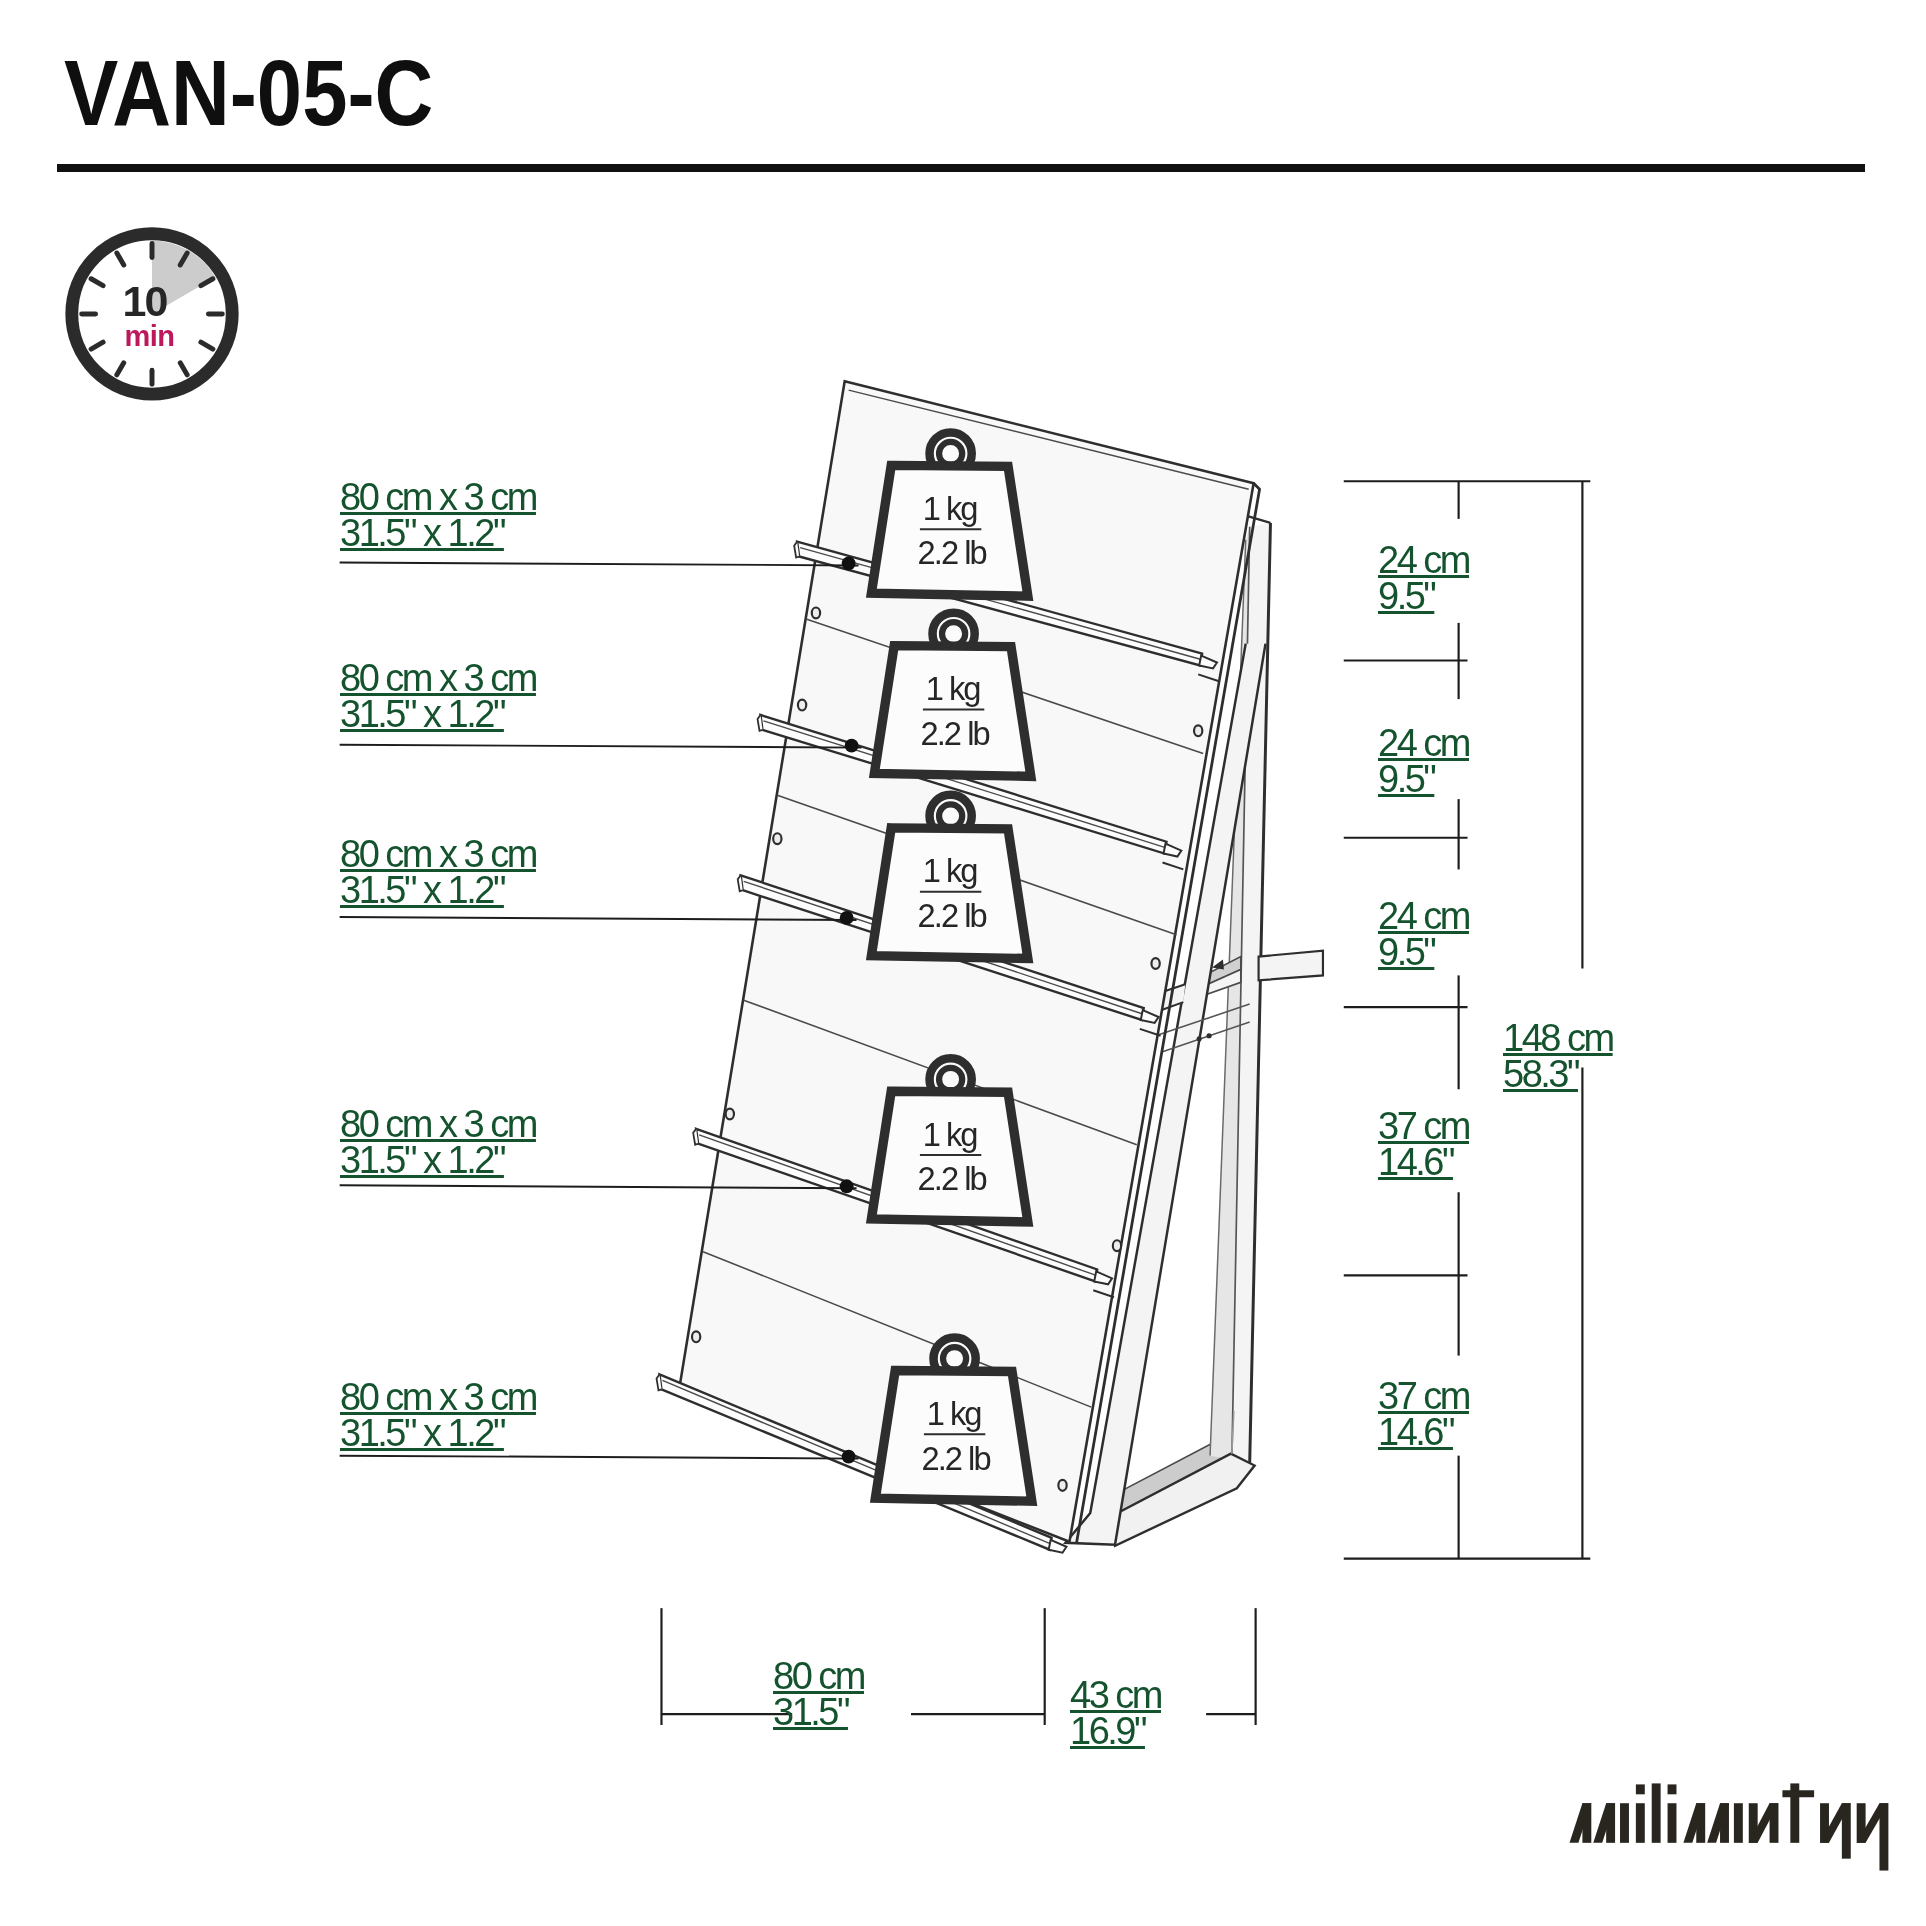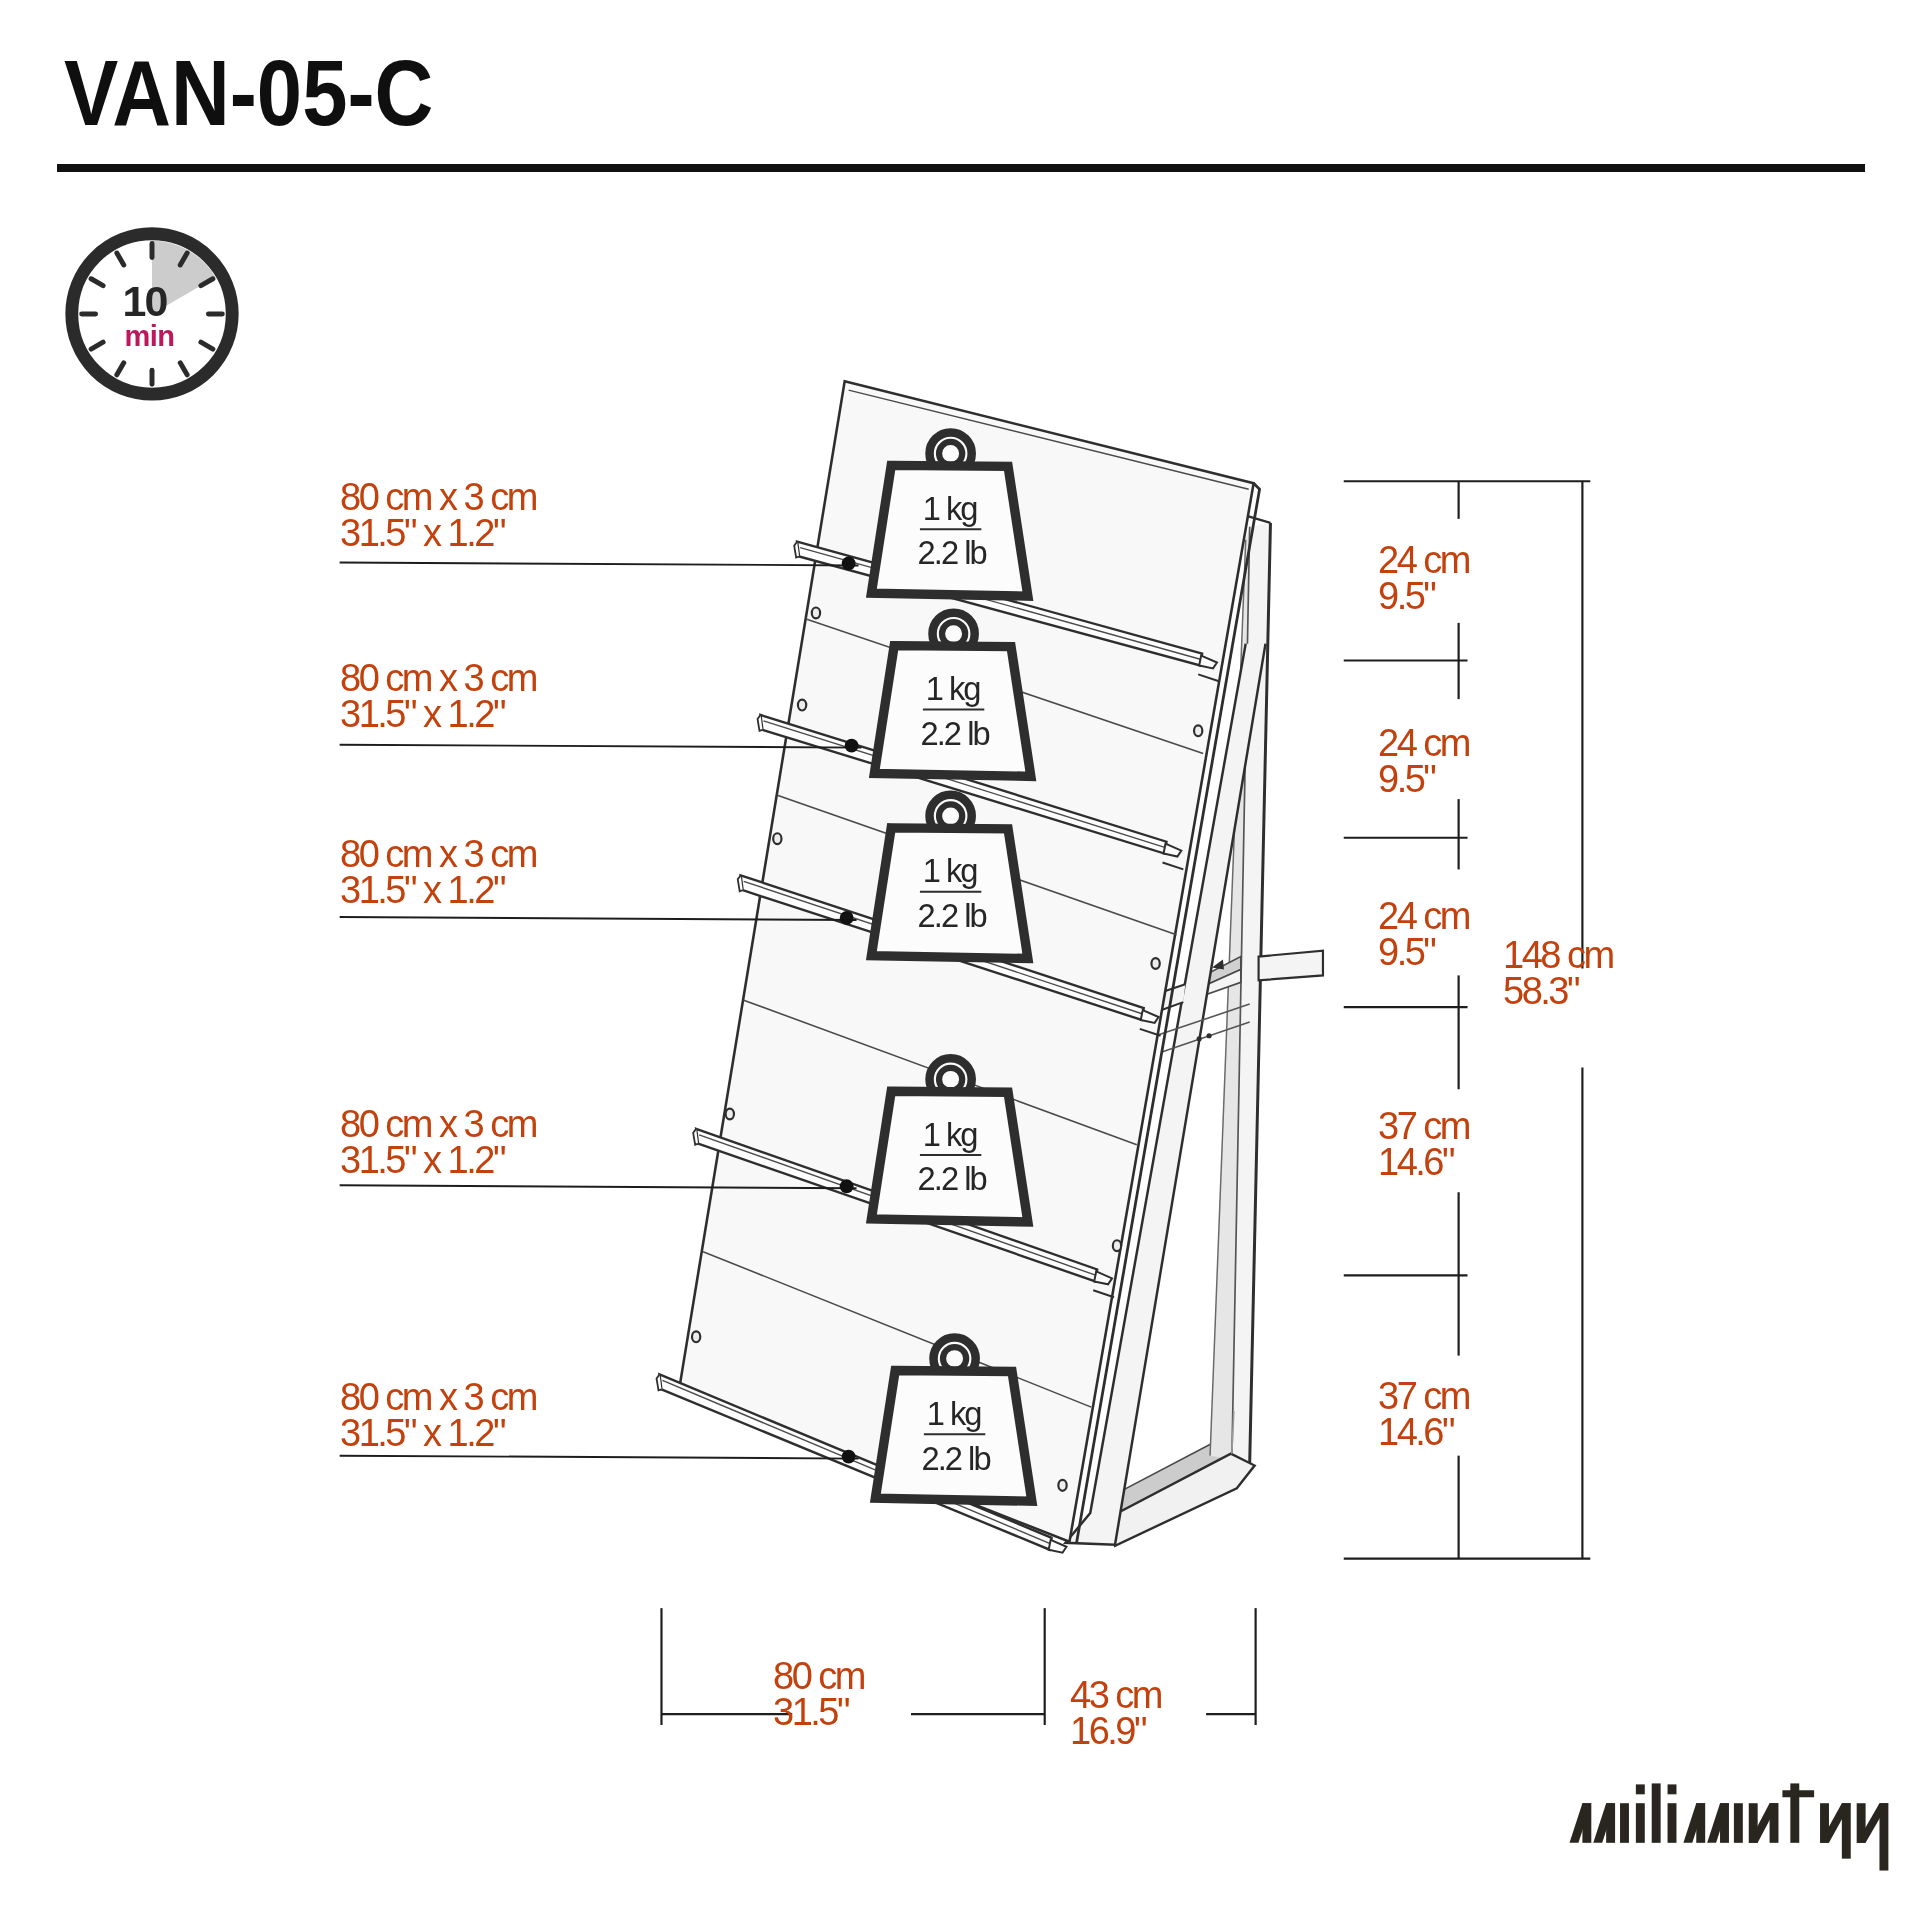--- a/index.html
+++ b/index.html
@@ -1,18 +1,18 @@
 <!DOCTYPE html>
 <html><head>
 <meta charset="utf-8">
 <style>
 html,body{margin:0;padding:0;background:#ffffff;}
 #page{position:relative;width:1927px;height:1927px;background:#ffffff;overflow:hidden;
   font-family:"Liberation Sans", sans-serif;filter:opacity(1);}
-.lbl{position:absolute;font-size:38px;line-height:36px;letter-spacing:-2.5px;color:#c2410c;white-space:nowrap;}
+.lbl{position:absolute;font-size:38px;line-height:36px;letter-spacing:-2.5px;color:#14532d;white-space:nowrap;text-decoration:underline;}
 .lbl.ctr{text-align:left;}
 .wt{font-family:"Liberation Sans", sans-serif;font-size:33px;letter-spacing:-2px;fill:#262626;}
 #title{position:absolute;left:64px;top:40px;font-size:93px;font-weight:bold;letter-spacing:0px;color:#0f0f0f;transform:scaleX(0.875);transform-origin:0 0;}
 #rule{position:absolute;left:57px;top:164px;width:1808px;height:8px;background:#111;}
 #clock10{position:absolute;left:105px;top:276px;width:79px;text-align:center;font-size:43px;font-weight:bold;color:#262626;line-height:50px;letter-spacing:-2px;}
 #clockmin{position:absolute;left:110px;top:324px;width:79px;text-align:center;font-size:29px;font-weight:bold;color:#be185d;line-height:24px;letter-spacing:-0.5px;}
 </style>
 </head>
 <body>
 <div id="page">
@@ -249,19 +249,19 @@
 <div class="lbl ctr" style="left:1378px;width:158px;top:542px">24 cm<br>9.5"</div>
 
 <div class="lbl ctr" style="left:1378px;width:158px;top:725px">24 cm<br>9.5"</div>
 
 <div class="lbl ctr" style="left:1378px;width:158px;top:898px">24 cm<br>9.5"</div>
 
 <div class="lbl ctr" style="left:1378px;width:158px;top:1108px">37 cm<br>14.6"</div>
 
 <div class="lbl ctr" style="left:1378px;width:158px;top:1378px">37 cm<br>14.6"</div>
 
-<div class="lbl ctr" style="left:1503px;width:158px;top:937px">148 cm<br>58.3"</div>
+<div class="lbl ctr" style="left:1503px;width:158px;top:1020px">148 cm<br>58.3"</div>
 
 <div class="lbl ctr" style="left:773px;width:158px;top:1658px">80 cm<br>31.5"</div>
 
 <div class="lbl ctr" style="left:1070px;width:158px;top:1677px">43 cm<br>16.9"</div>
 </div>
 
 
 </body></html>

